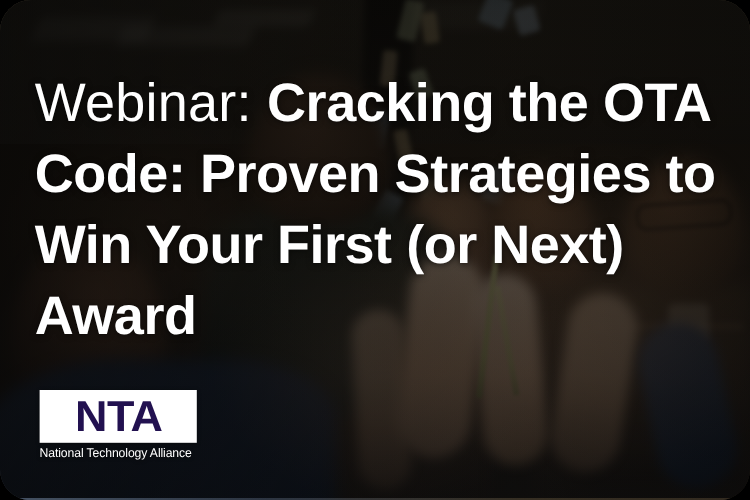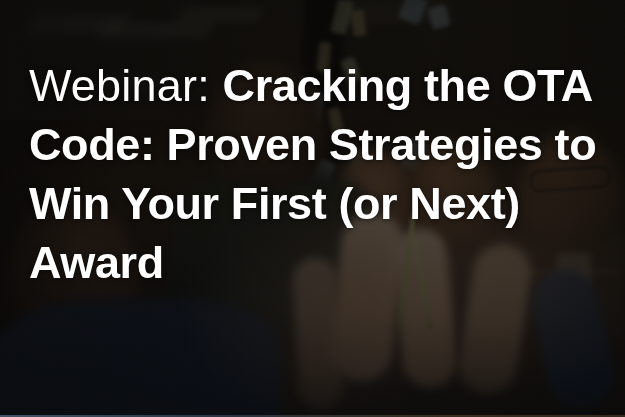--- a/index.html
+++ b/index.html
@@ -13,20 +13,21 @@
   }
 
   
   .banner {
     position: relative;
     width: 625px;
     height: 417px;
     overflow: hidden;
     background: #14110c;
     user-select: none;
+    border-radius: 26px;
   }
 
   
   .photo {
     position: absolute;
     inset: 0;
     background-color: #241d14;
     overflow: hidden;
   }
 
@@ -302,17 +303,23 @@
     <div class="haze"></div>
   </div>
 
   <div class="overlay"></div>
   <div class="overlay-left"></div>
 
   <div class="content">
 
     <h1 class="headline"><span class="lede">Webinar: </span><span>Cracking the OTA Code: Proven Strategies to Win Your First (or Next) Award</span></h1>
 
+    <div class="logo">
+      <div class="logo-mark">
+        <span class="logo-mark-text">NTA</span>
+      </div>
+      <div class="logo-tagline">National Technology Alliance</div>
+    </div>
 
   </div>
 
   <div class="bottom-rule"></div>
 </div>
 
 </body></html>

